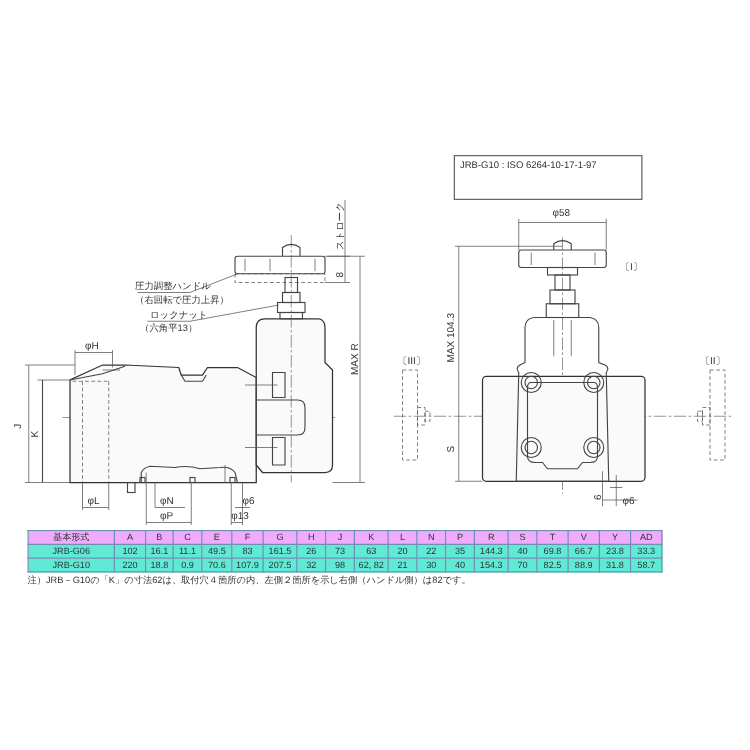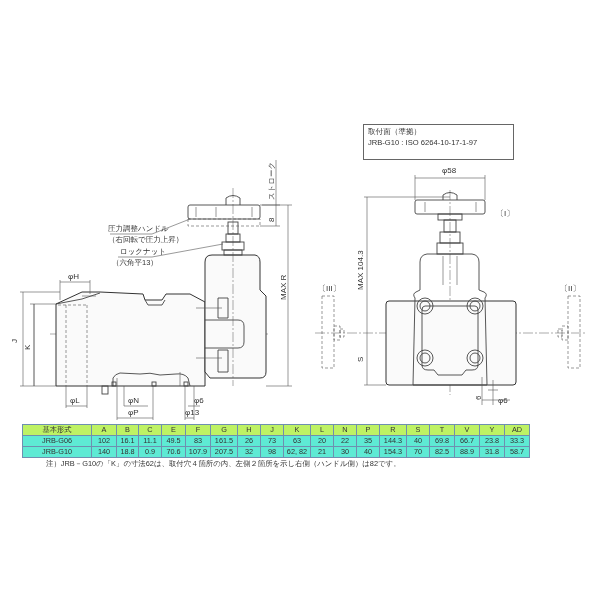--- a/index.html
+++ b/index.html
@@ -11,23 +11,23 @@
   .ln-thin { stroke:#555; stroke-width:0.6; fill:none; }
   .ln-dash { stroke:#555; stroke-width:0.6; fill:none; stroke-dasharray:3 2; }
   .ln-center { stroke:#555; stroke-width:0.5; fill:none; stroke-dasharray:10 2 2 2; }
   .body-fill { fill:#fafafa; stroke:#333; stroke-width:1; }
 
   .std-box { position:absolute; left:363px; top:124px; width:151px; height:36px; border:1px solid #666; background:#fff; padding:1px 4px; box-sizing:border-box; font-size:7.6px; line-height:11px; color:#333; }
   .std-box div { white-space:nowrap; }
 
   table.dims { position:absolute; left:22px; top:424px; border-collapse:collapse; font-size:7.3px; color:#333; }
   table.dims th, table.dims td { border:1px solid #6f8fb0; text-align:center; padding:0; height:10px; line-height:10px; font-weight:normal; }
-  table.dims th { background:#bef264; }
+  table.dims th { background:#f0abfc; }
   table.dims td { background:#5eead4; }
-  .note { position:absolute; left:22px; top:459px; font-size:7.4px; color:#333; white-space:nowrap;margin-left:24px; }
+  .note { position:absolute; left:22px; top:459px; font-size:7.4px; color:#333; white-space:nowrap; }
 </style>
 </head>
 <body>
 
 <svg id="drawing" viewBox="0 0 600 600" xmlns="http://www.w3.org/2000/svg">
 
   <g>
 
     <line class="ln-center" x1="50" y1="334" x2="268" y2="334"></line>
 
@@ -188,21 +188,20 @@
     <text class="lbl" transform="translate(363,362) rotate(-90)">S</text>
     <text class="lbl" transform="translate(481,400) rotate(-90)">6</text>
     <text class="lbl" x="498" y="403">φ6</text>
     <text class="lbl" x="496" y="216">〔I〕</text>
     <text class="lbl" x="560" y="291">〔II〕</text>
     <text class="lbl" x="318" y="291">〔III〕</text>
   </g>
 </svg>
 
 <div class="std-box">
-  <div>取付面（準拠）</div>
   <div>JRB-G10 : ISO 6264-10-17-1-97</div>
 </div>
 
 <table class="dims">
   <thead>
     <tr>
       <th style="width:68px">基本形式</th>
       <th style="width:24px">A</th>
       <th style="width:21px">B</th>
       <th style="width:22px">C</th>
@@ -240,21 +239,21 @@
       <td>35</td>
       <td>144.3</td>
       <td>40</td>
       <td>69.8</td>
       <td>66.7</td>
       <td>23.8</td>
       <td>33.3</td>
     </tr>
     <tr>
       <td>JRB-G10</td>
-      <td>140</td>
+      <td>220</td>
       <td>18.8</td>
       <td>0.9</td>
       <td>70.6</td>
       <td>107.9</td>
       <td>207.5</td>
       <td>32</td>
       <td>98</td>
       <td>62, 82</td>
       <td>21</td>
       <td>30</td>

